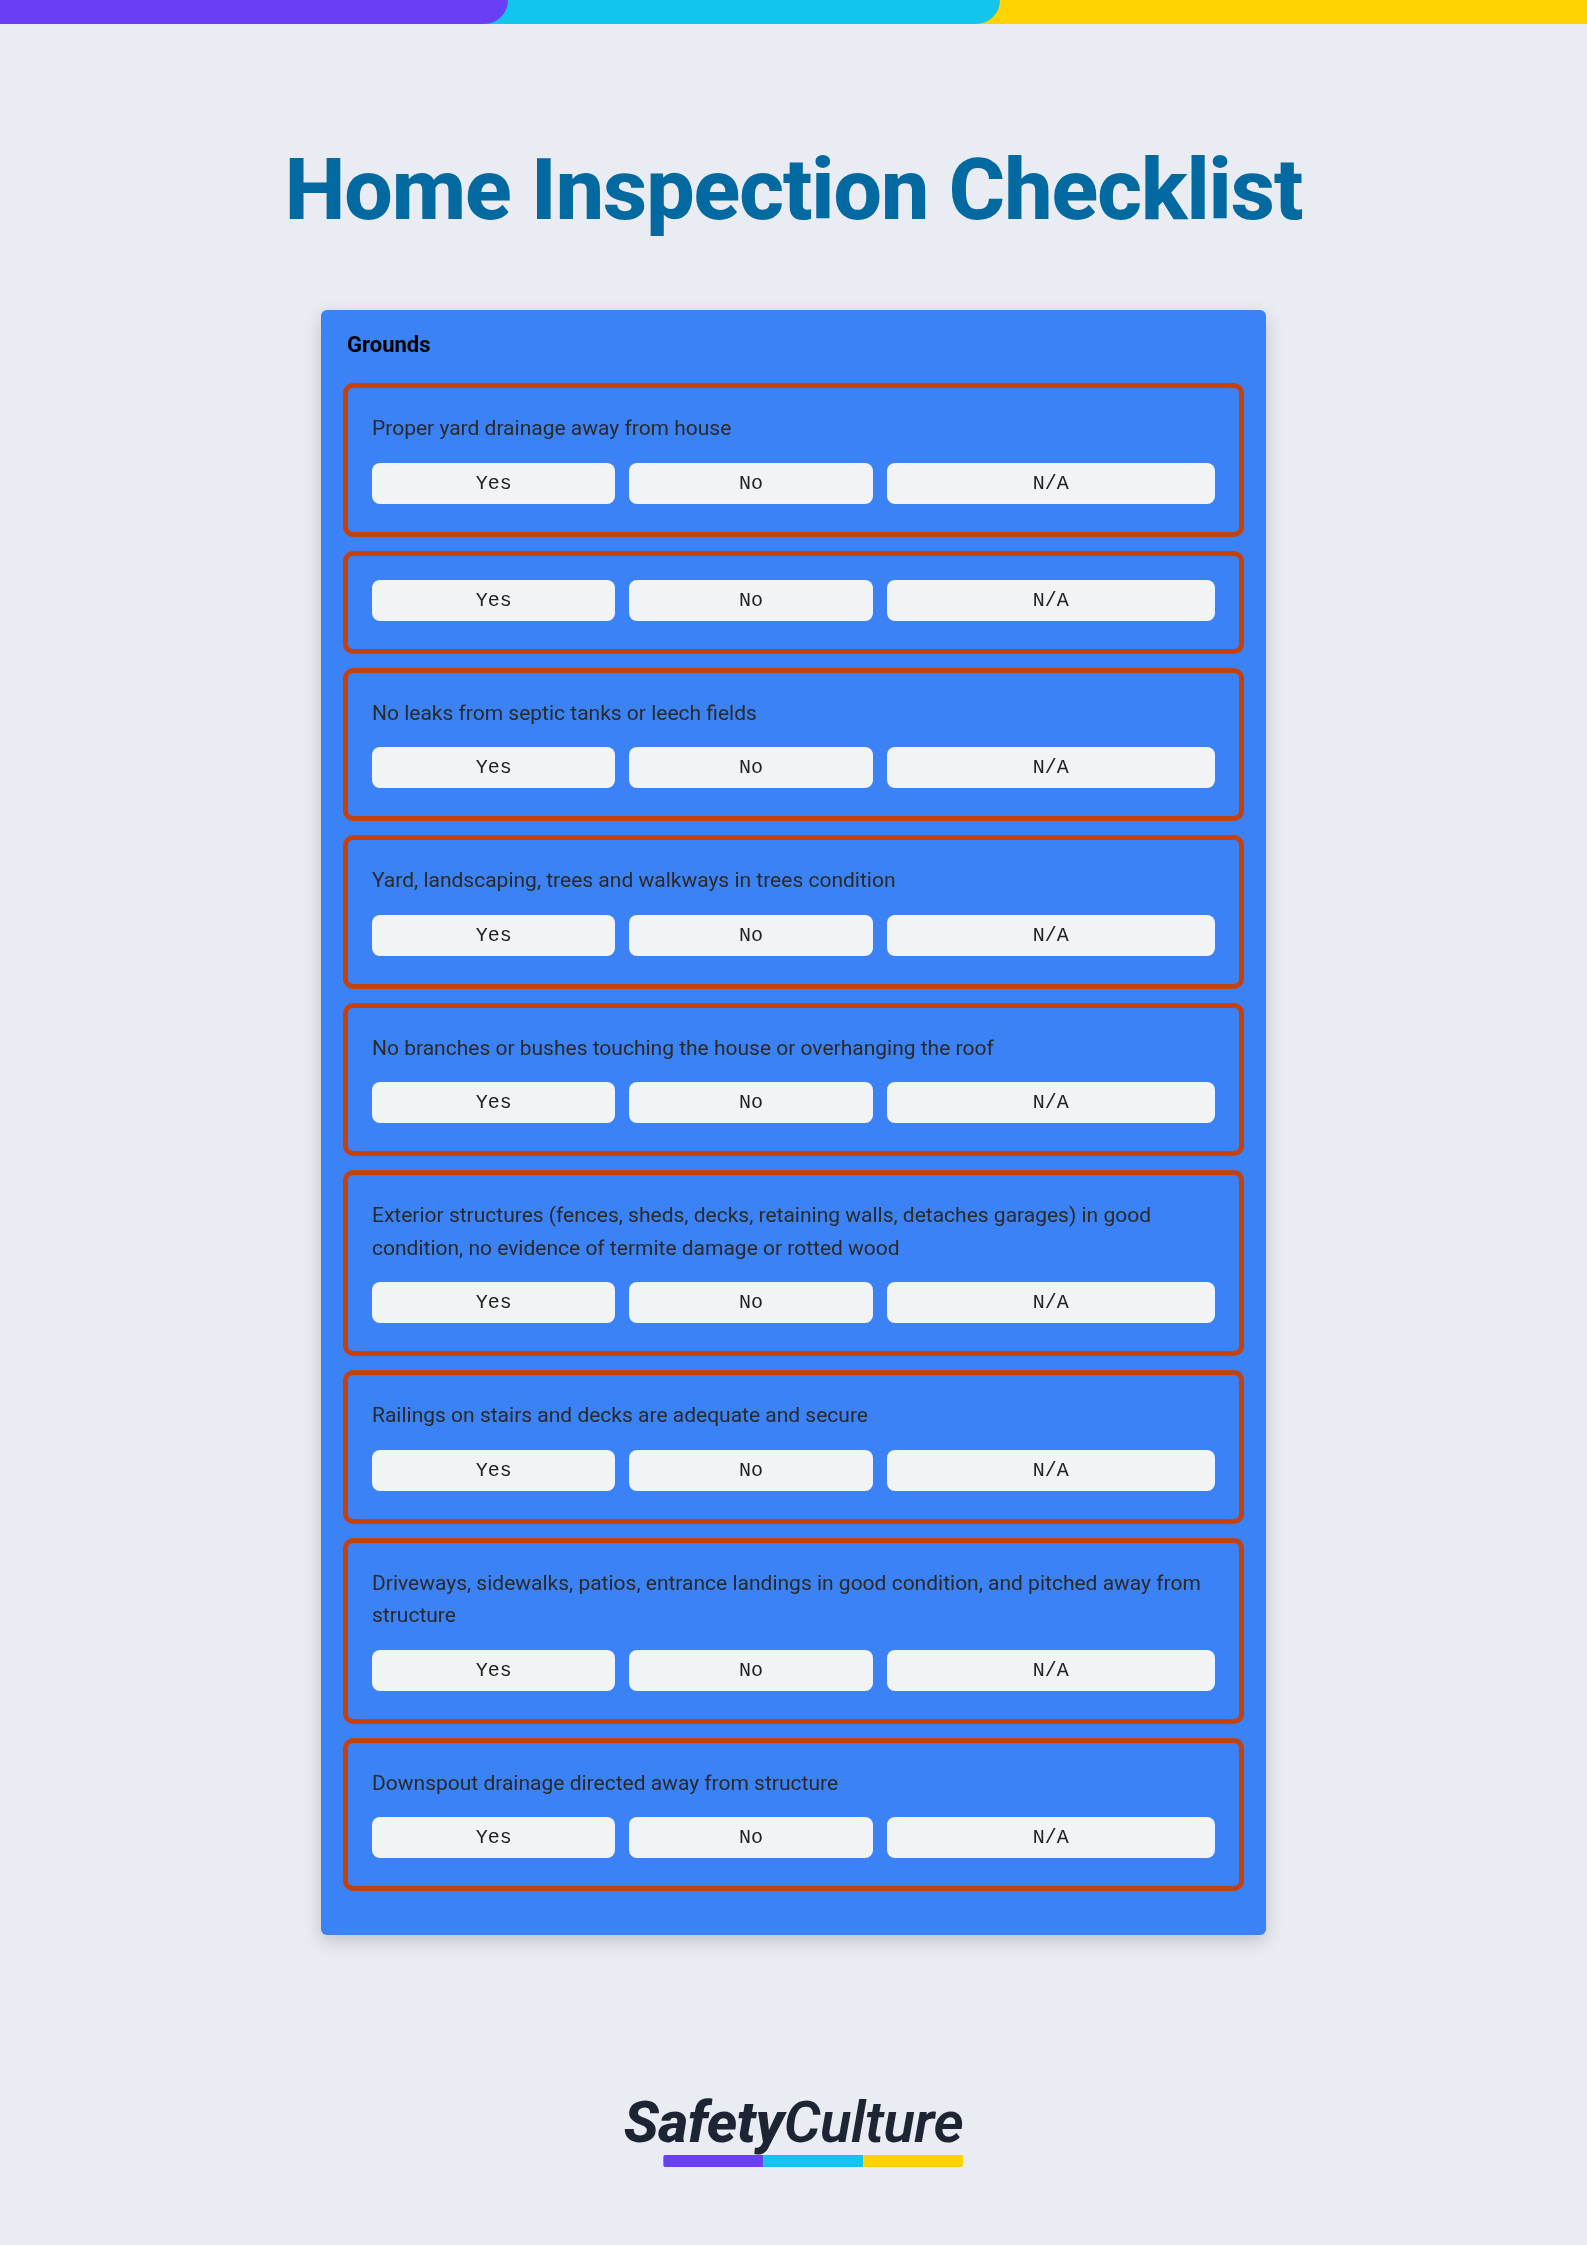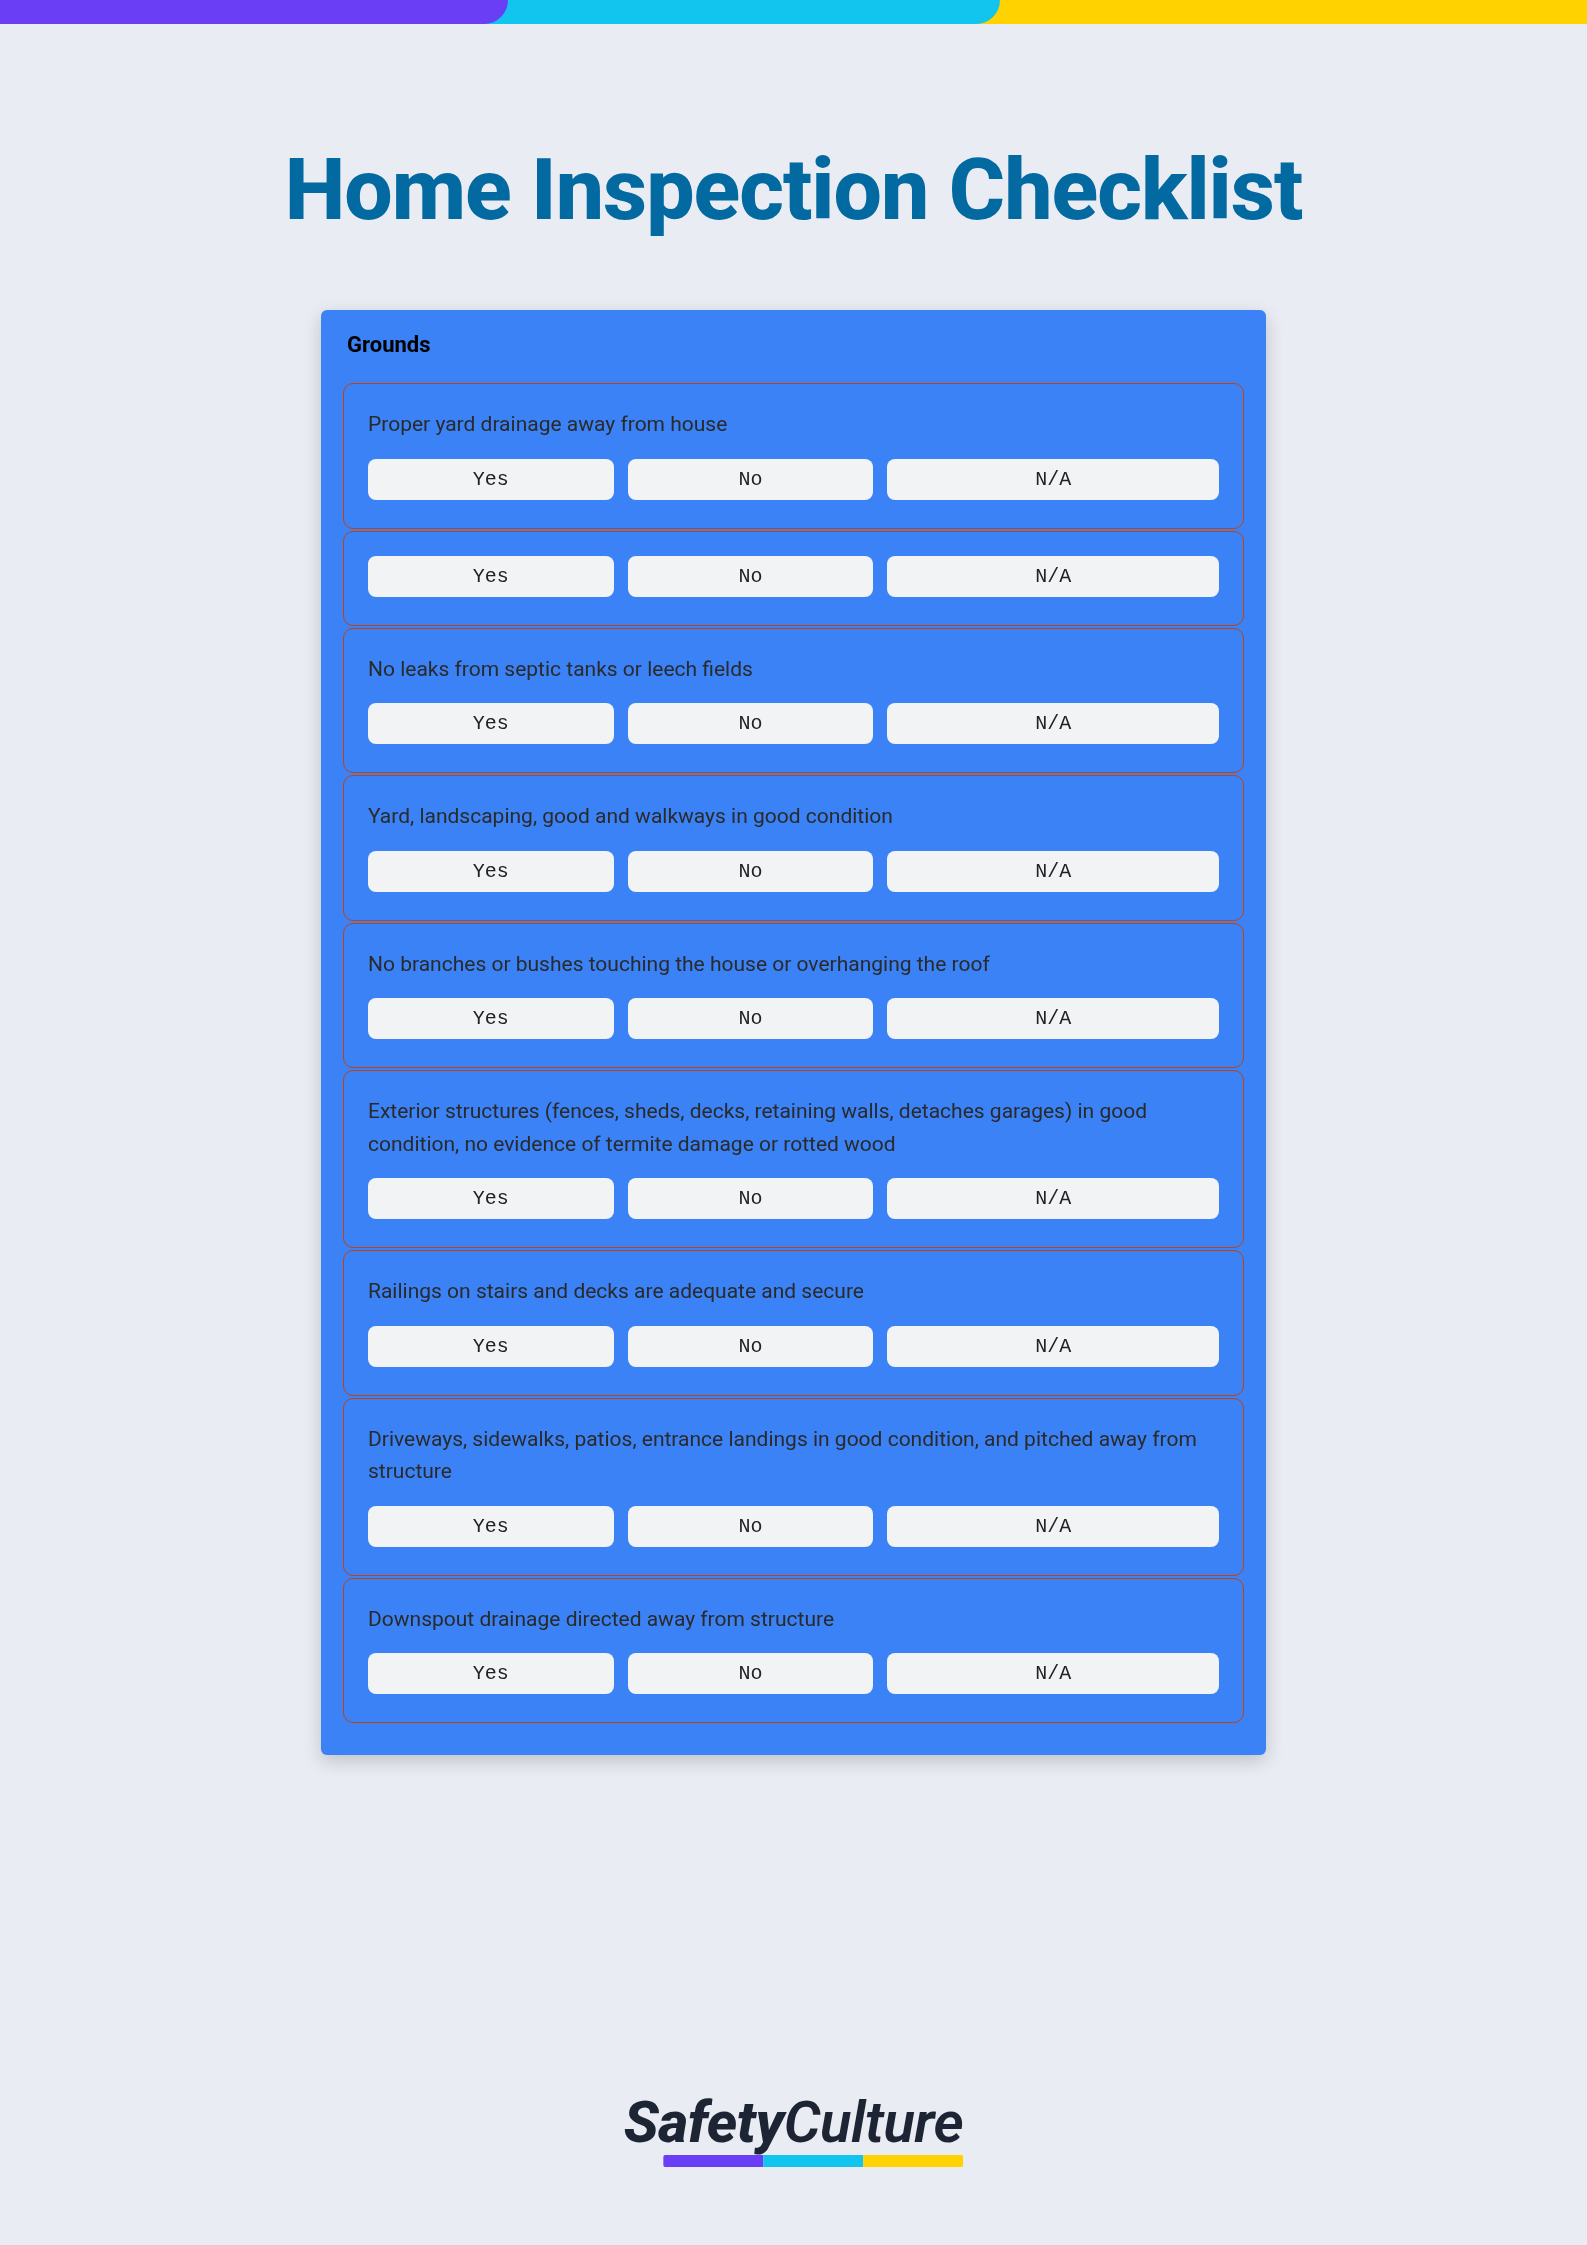--- a/index.html
+++ b/index.html
@@ -43,24 +43,24 @@
 
   .section-title {
     font-size: 22px;
     font-weight: 700;
     color: #000;
     margin-bottom: 26px;
     padding-left: 4px;
   }
 
   .question {
-    border: 1px solid #c2410c;
+    border: 5px solid #c2410c;
     border-radius: 10px;
     padding: 24px 24px 28px 24px;
-    margin-bottom: 2px;
+    margin-bottom: 14px;
   }
 
   .q-text {
     font-size: 21px;
     color: #2a2a2a;
     line-height: 1.55;
     margin-bottom: 18px;
   }
 
   .opts {
@@ -140,21 +140,21 @@
       </div>
       <div class="question">
         <div class="q-text">No leaks from septic tanks or leech fields</div>
         <div class="opts">
           <div class="opt">Yes</div>
           <div class="opt">No</div>
           <div class="opt na">N/A</div>
         </div>
       </div>
       <div class="question">
-        <div class="q-text">Yard, landscaping, good and walkways in good condition</div>
+        <div class="q-text">Yard, landscaping, trees and walkways in trees condition</div>
         <div class="opts">
           <div class="opt">Yes</div>
           <div class="opt">No</div>
           <div class="opt na">N/A</div>
         </div>
       </div>
       <div class="question">
         <div class="q-text">No branches or bushes touching the house or overhanging the roof</div>
         <div class="opts">
           <div class="opt">Yes</div>

